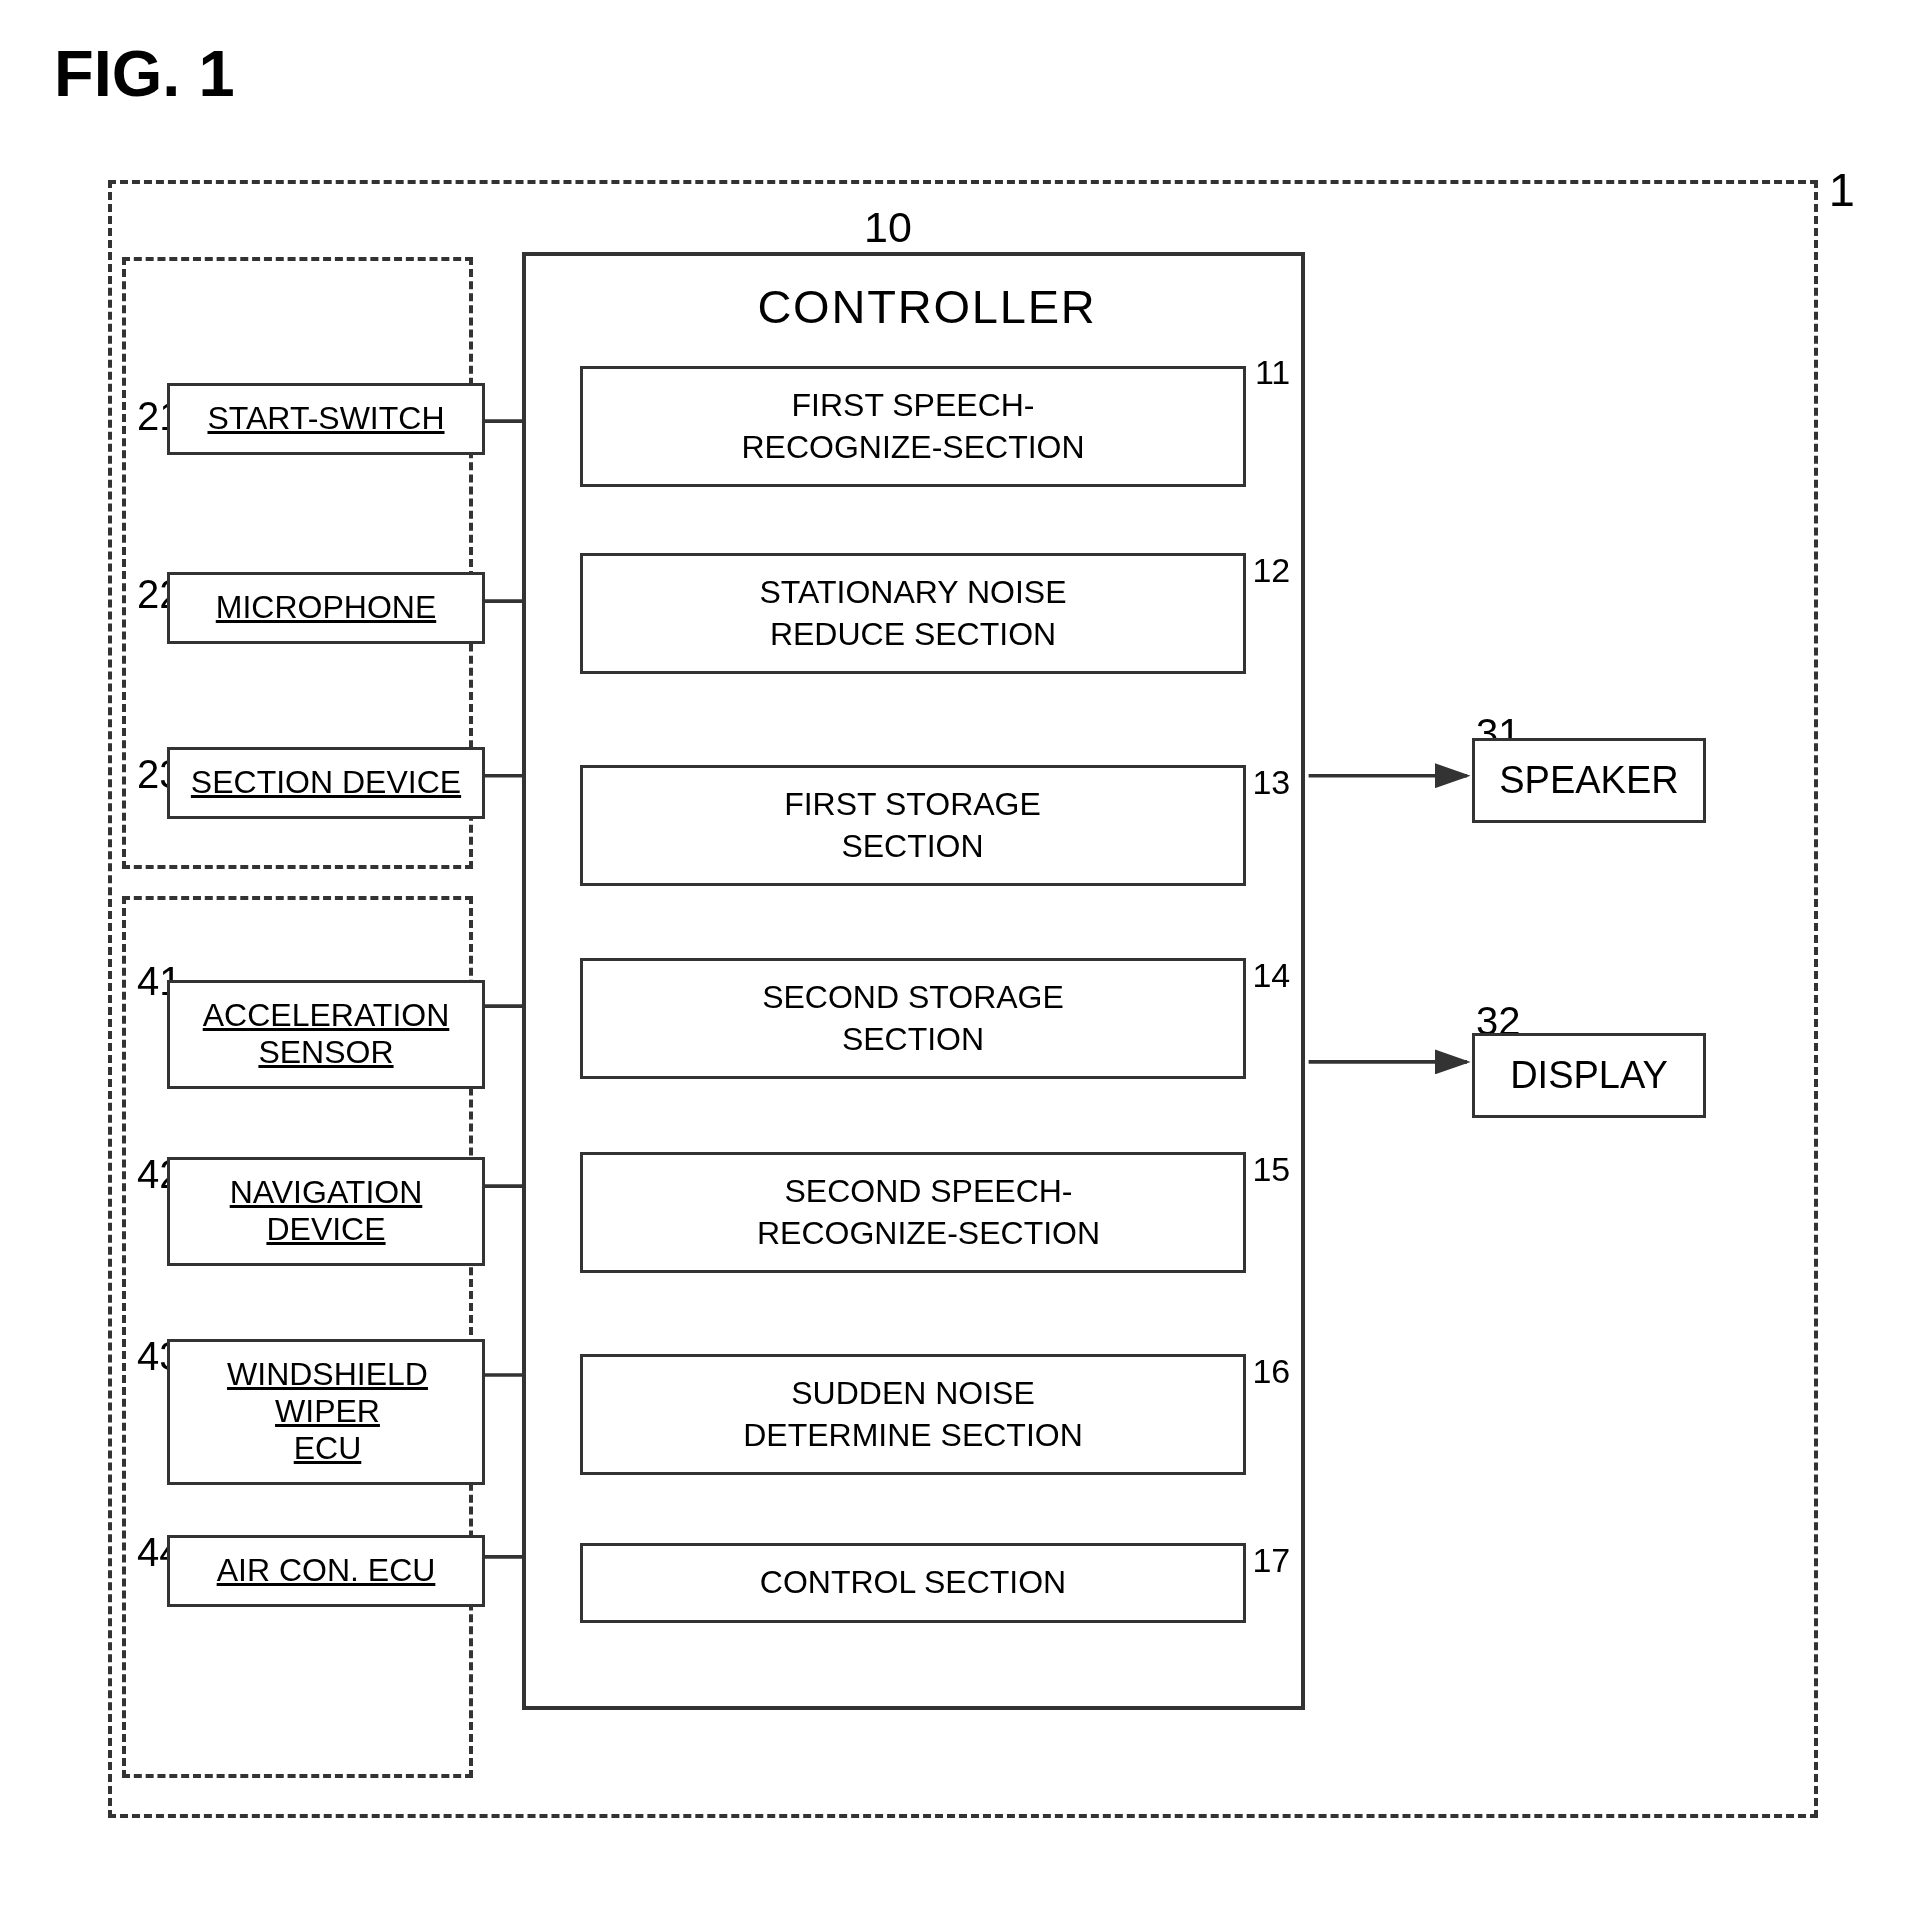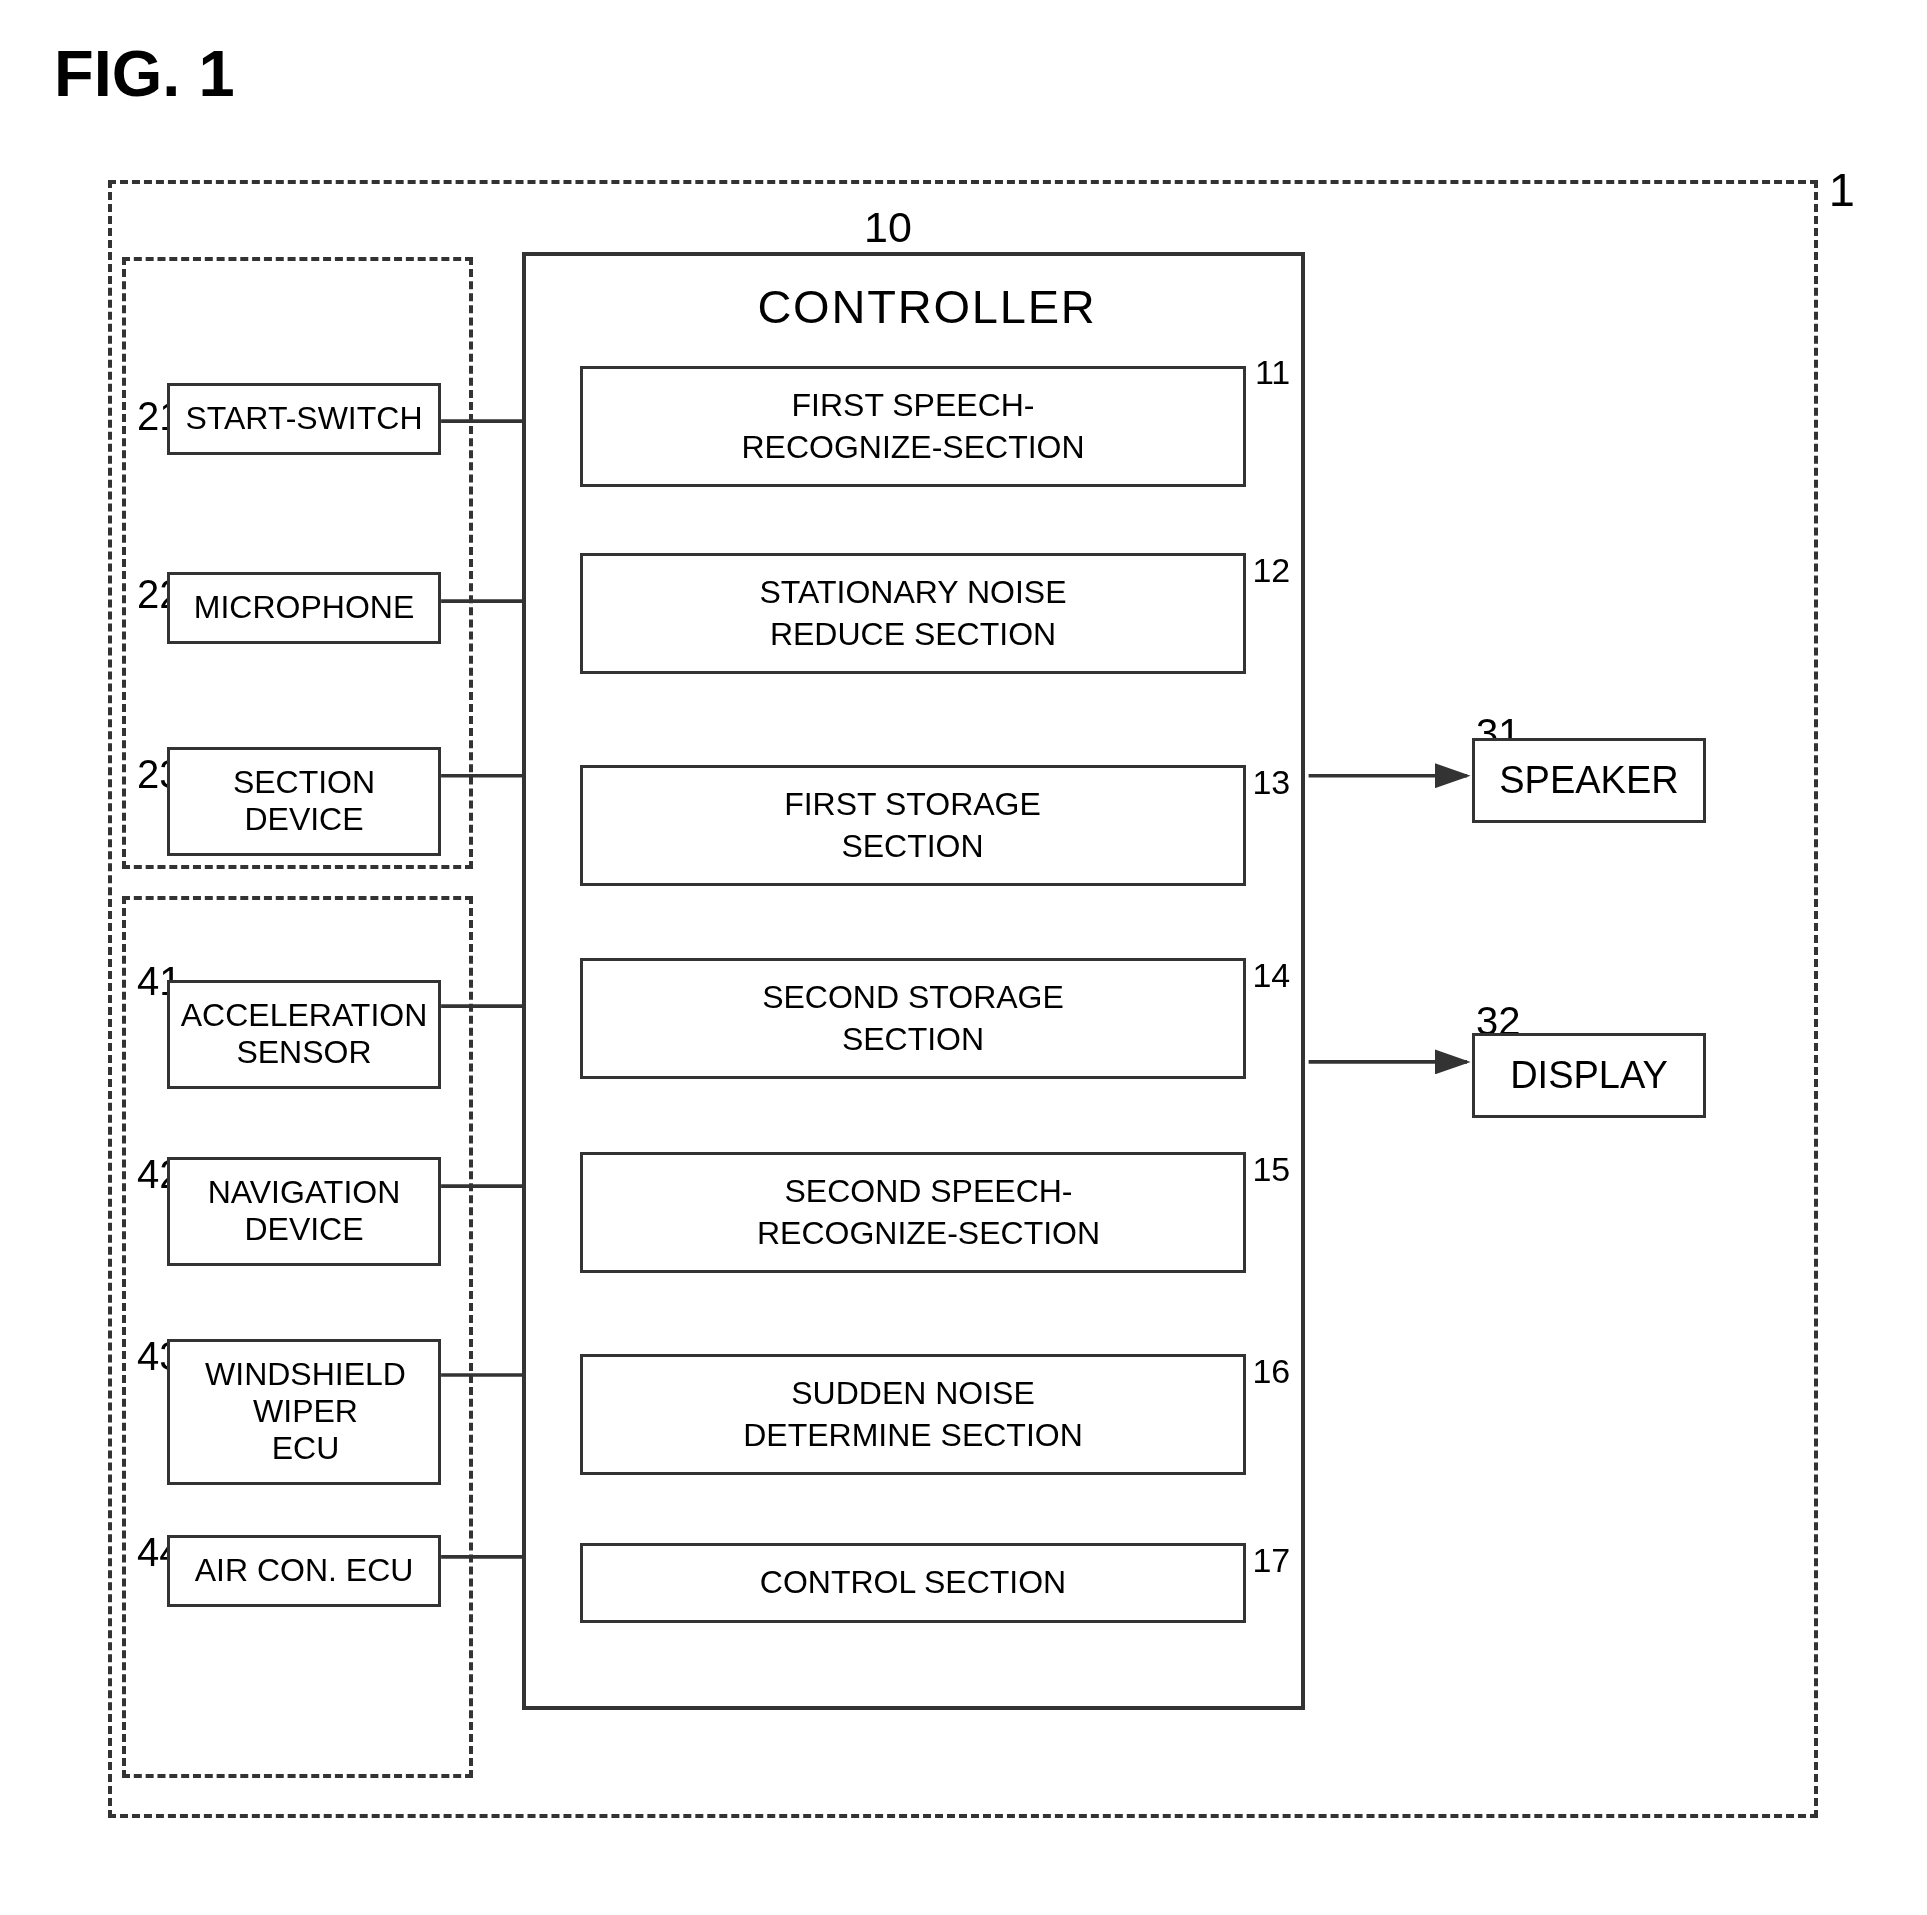--- a/index.html
+++ b/index.html
@@ -90,21 +90,22 @@
 
     
     .left-box {
       position: absolute;
       border: 3.6px solid #333;
       background: #fff;
       text-align: center;
       font-size: 32px;
       font-weight: normal;
       padding: 14.4px 9px;
-      width: 274px;
+      width: 318px;
+      text-decoration: underline;
     }
 
     
     .inner-dashed-top {
       position: absolute;
       top: 257px;
       left: 122px;
       width: 351px;
       height: 612px;
       border: 4.5px dashed #333;

